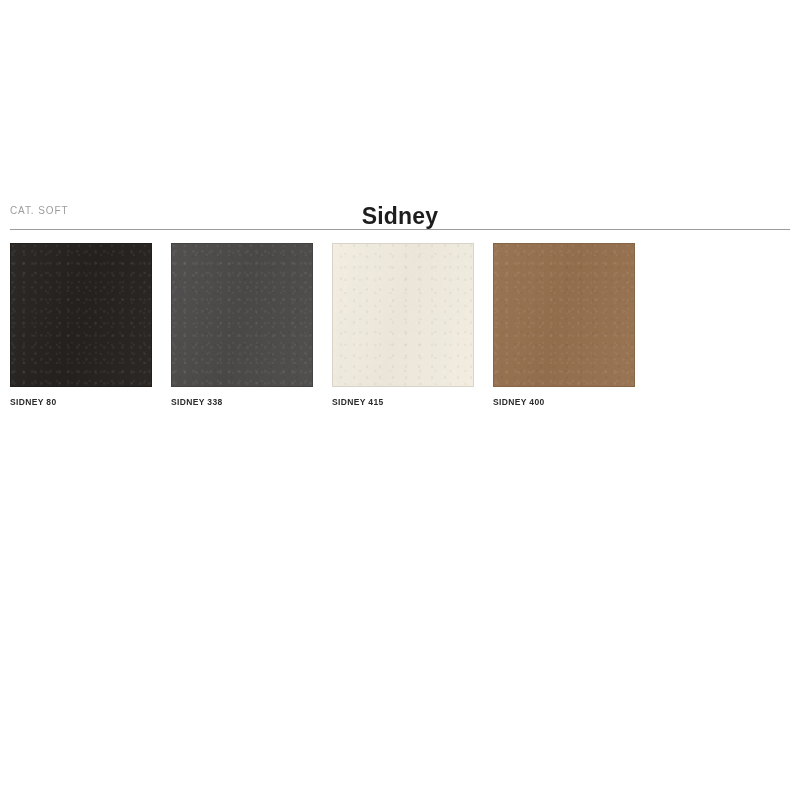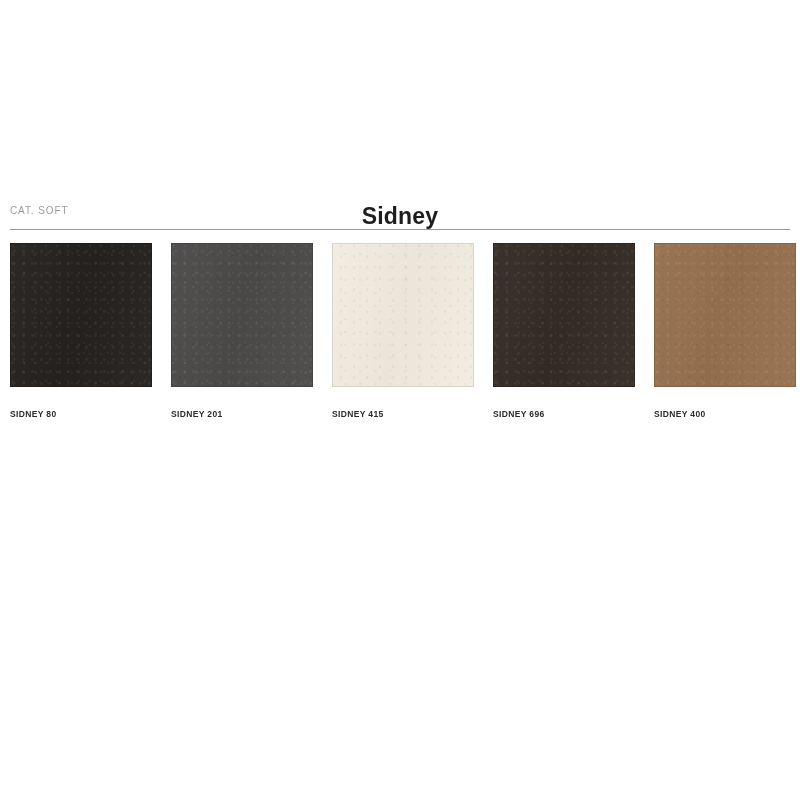--- a/index.html
+++ b/index.html
@@ -92,21 +92,21 @@
       radial-gradient(circle at 18% 22%, rgba(255,255,255,0.055) 0 1.2px, rgba(0,0,0,0) 1.6px),
       radial-gradient(circle at 62% 14%, rgba(0,0,0,0.045) 0 1.1px, rgba(0,0,0,0) 1.5px),
       radial-gradient(circle at 37% 61%, rgba(255,255,255,0.05) 0 1.3px, rgba(0,0,0,0) 1.7px),
       radial-gradient(circle at 82% 77%, rgba(0,0,0,0.04) 0 1.2px, rgba(0,0,0,0) 1.6px),
       radial-gradient(circle at 8% 88%, rgba(255,255,255,0.045) 0 1.1px, rgba(0,0,0,0) 1.5px),
       linear-gradient(104deg, rgba(255,255,255,0.035) 0%, rgba(0,0,0,0.03) 48%, rgba(255,255,255,0.03) 100%);
     background-size: 11px 9px, 13px 11px, 9px 12px, 15px 13px, 12px 10px, 100% 100%;
     opacity: 0.9;
   }
   .swatch-label {
-    margin-top: 22px;
+    margin-top: 10px;
     font-size: 8.5px;
     letter-spacing: 0.35px;
     color: #2b2b2b;
     font-weight: bold;
     white-space: nowrap;
   }
 </style>
 </head>
 <body>
 
@@ -119,29 +119,25 @@
 
   <div class="swatch-grid">
 
     <div class="swatch-row">
       <div class="swatch-cell">
         <div class="swatch-chip" style="background-color: rgb(38, 34, 31);"></div>
         <div class="swatch-label">SIDNEY 80</div>
       </div>
       <div class="swatch-cell">
         <div class="swatch-chip" style="background-color: rgb(77, 75, 74);"></div>
-        <div class="swatch-label">SIDNEY 201</div>
+        <div class="swatch-label">SIDNEY 338</div>
       </div>
       <div class="swatch-cell">
         <div class="swatch-chip" style="background-color: rgb(242, 236, 224);"></div>
         <div class="swatch-label">SIDNEY 415</div>
-      </div>
-      <div class="swatch-cell">
-        <div class="swatch-chip" style="background-color: rgb(54, 44, 38);"></div>
-        <div class="swatch-label">SIDNEY 696</div>
       </div>
       <div class="swatch-cell">
         <div class="swatch-chip" style="background-color: rgb(150, 113, 79);"></div>
         <div class="swatch-label">SIDNEY 400</div>
       </div>
     </div>
 
 
   </div>
 </div>

